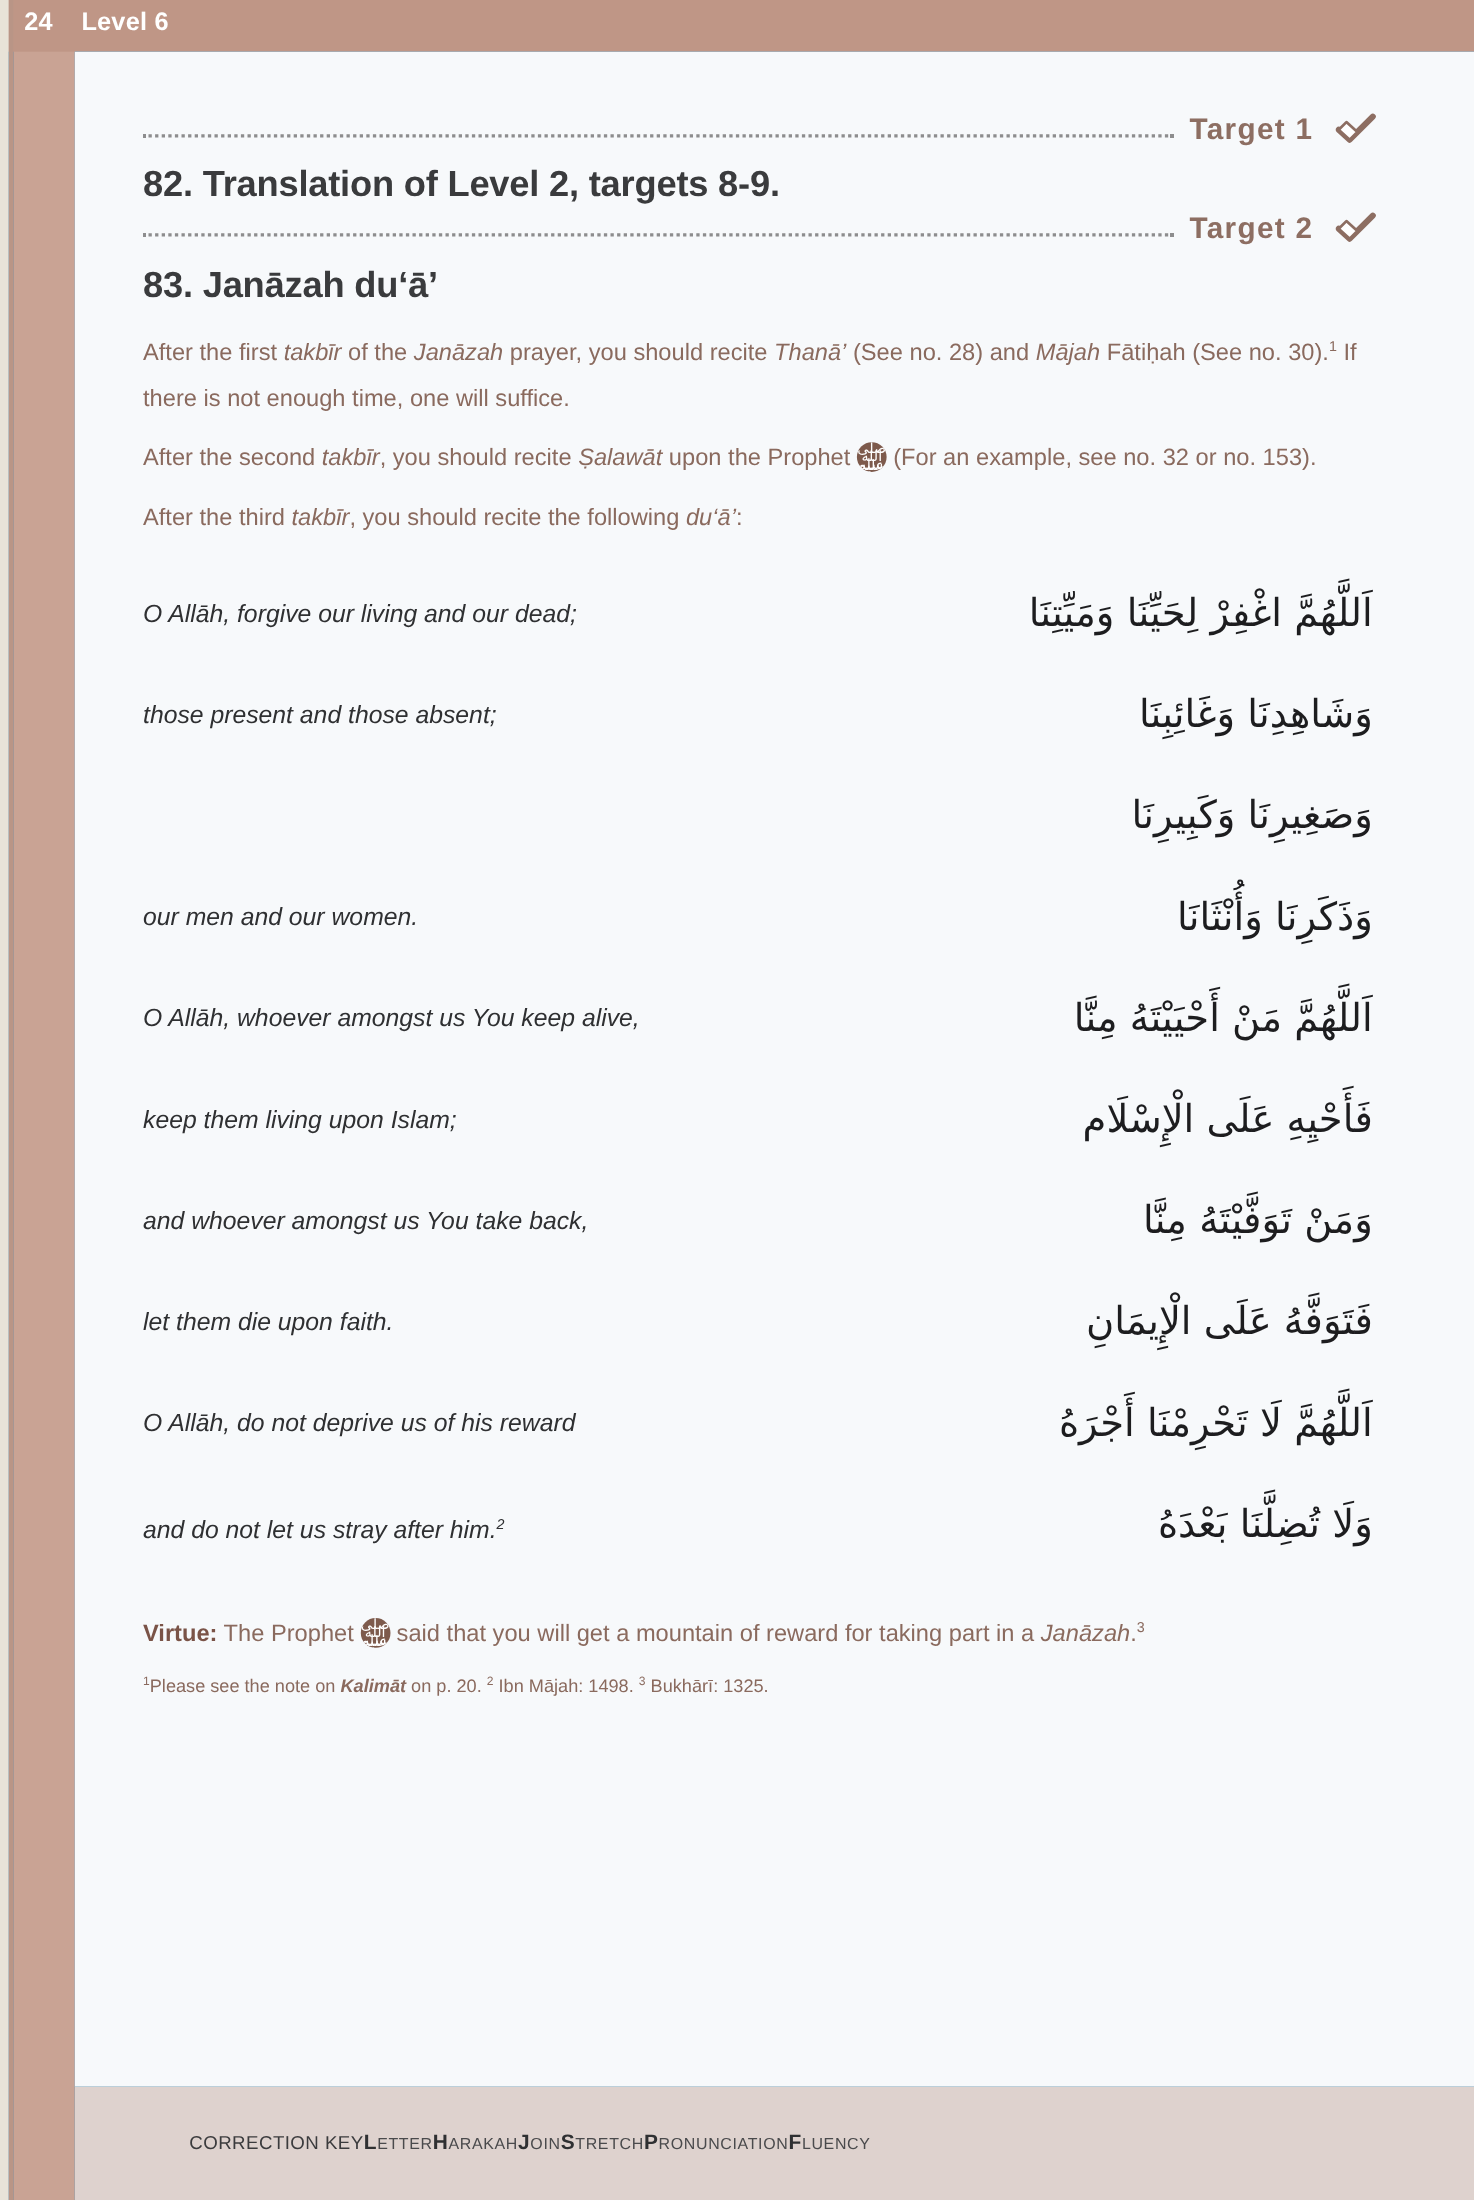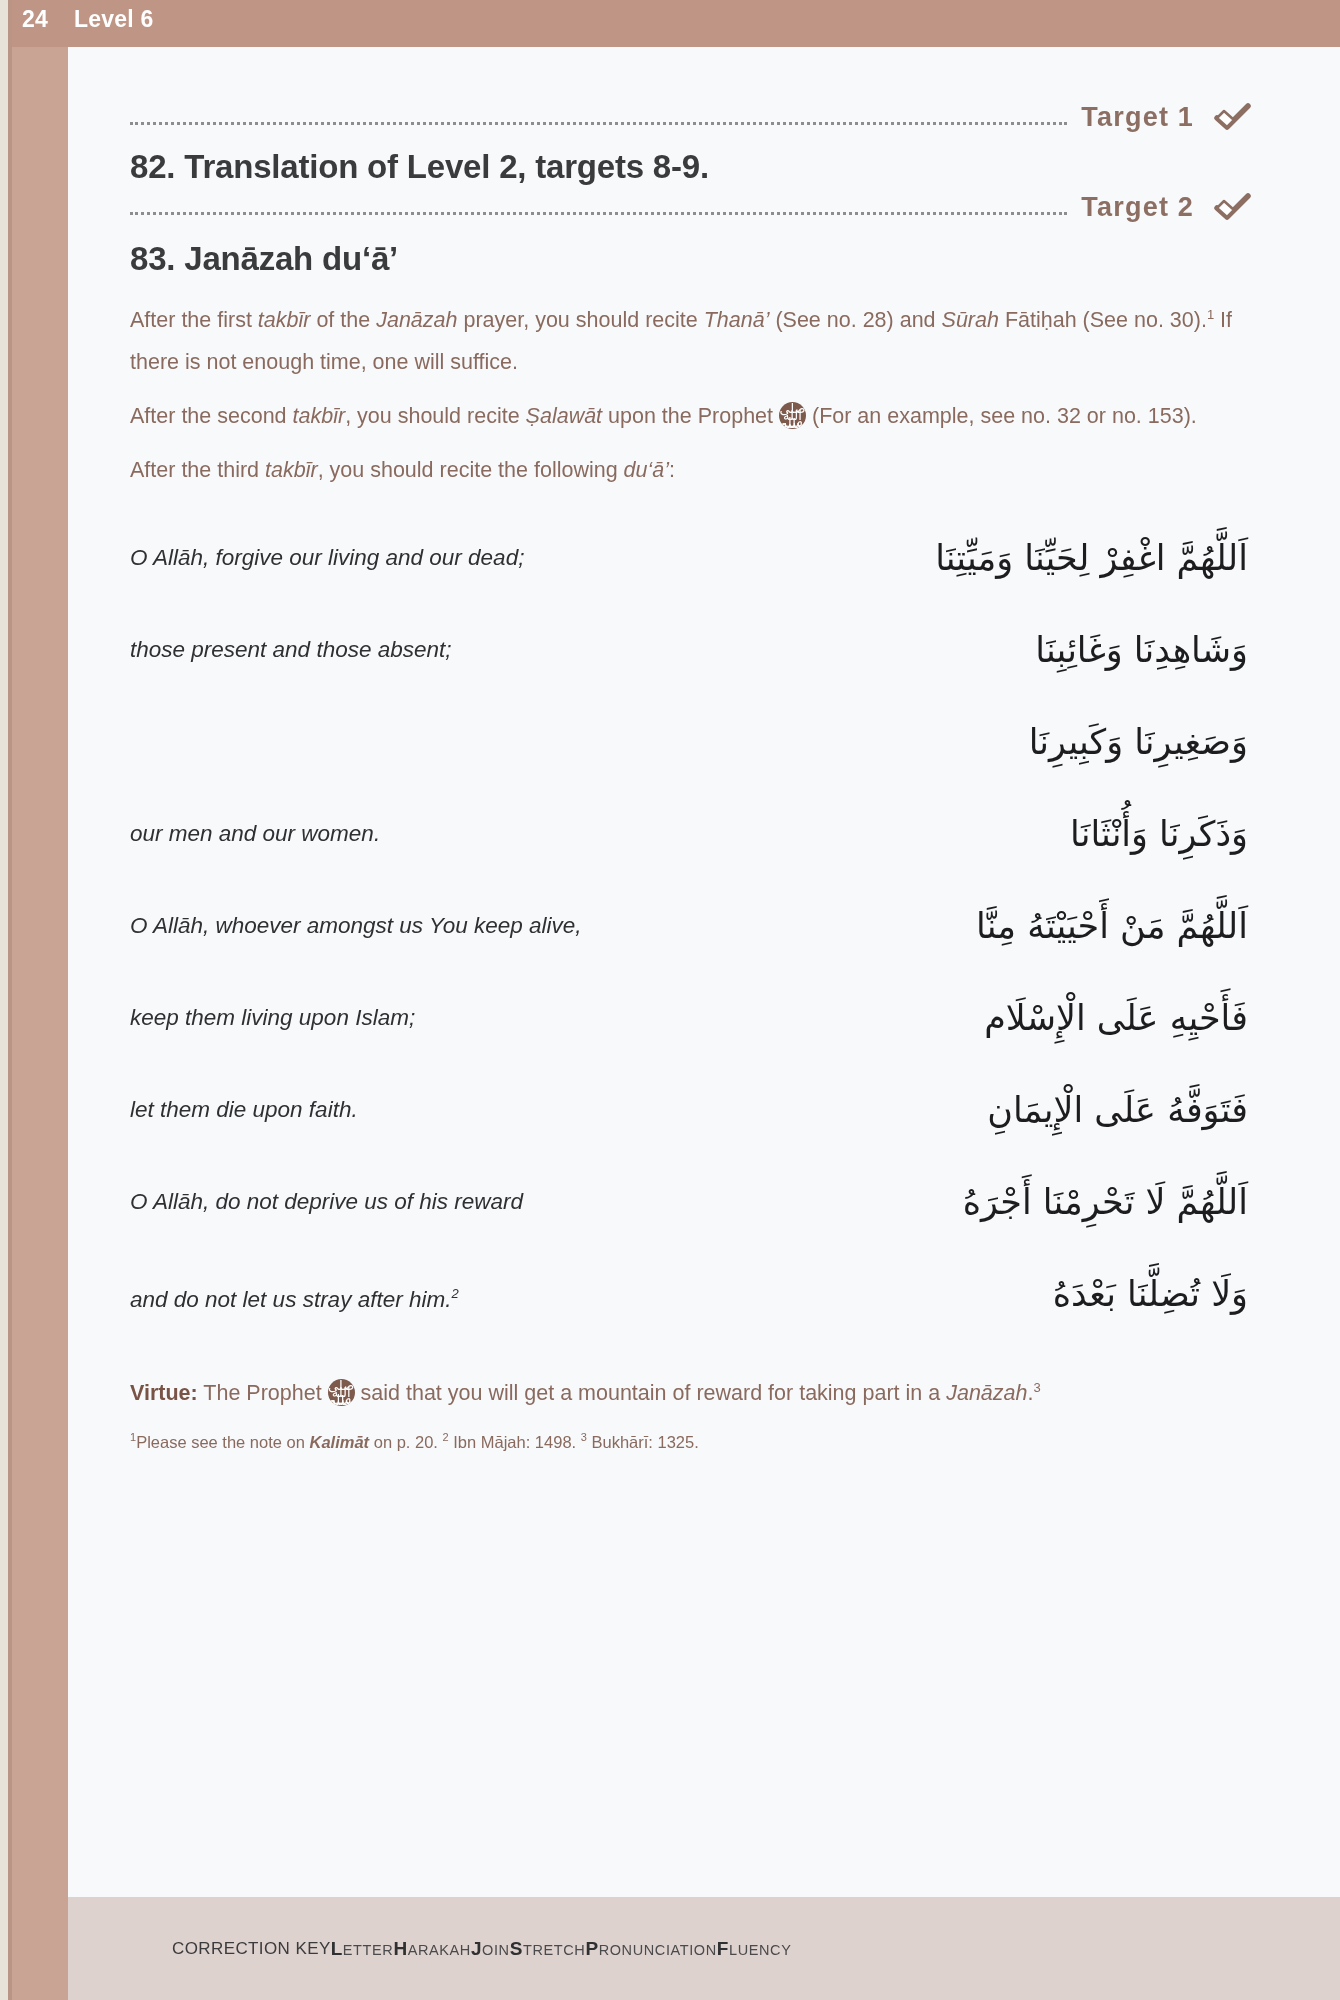--- a/index.html
+++ b/index.html
@@ -302,21 +302,21 @@
           <path d="M3 16 L13 25 L34 4" fill="none" stroke="#8d6e62" stroke-width="5.5" stroke-linecap="round" stroke-linejoin="round"></path>
           <path d="M3 16 L13 25 L20 18 L10 9 Z" fill="#ffffff" stroke="#8d6e62" stroke-width="2.5" stroke-linejoin="round"></path>
         </svg>
       </div>
 
       <div class="sec-heading sec-heading-2">
         <span>83.</span>
         <span>Janāzah du‘ā’</span>
       </div>
 
-      <p class="para"><span>After the first </span><i>takbīr</i><span> of the </span><i>Janāzah</i><span> prayer, you should recite </span><i>Thanā’</i><span> (See no. 28) and </span><i>Sūrah</i><span> Fātiḥah (See no. 30).</span><sup class="sup">1</sup><span> If there is not enough time, one will suffice.</span></p>
+      <p class="para"><span>After the first </span><i>takbīr</i><span> of the </span><i>Janāzah</i><span> prayer, you should recite </span><i>Thanā’</i><span> (See no. 28) and </span><i>Mājah</i><span> Fātiḥah (See no. 30).</span><sup class="sup">1</sup><span> If there is not enough time, one will suffice.</span></p>
 
       <p class="para"><span>After the second </span><i>takbīr</i><span>, you should recite </span><i>Ṣalawāt</i><span> upon the Prophet </span><span class="pbuh"><span class="l1">صلى</span><span class="l2">الله عليه</span><span class="l3">وسلم</span></span><span> (For an example, see no. 32 or no. 153).</span></p>
 
       <p class="para"><span>After the third </span><i>takbīr</i><span>, you should recite the following </span><i>du‘ā’</i><span>:</span></p>
 
       <div class="dua">
         <div class="dua-row">
           <div class="dua-en">O Allāh, forgive our living and our dead;</div>
           <div class="dua-ar">اَللَّهُمَّ اغْفِرْ لِحَيِّنَا وَمَيِّتِنَا</div>
         </div>
@@ -331,20 +331,24 @@
           <div class="dua-en">our men and our women.</div>
           <div class="dua-ar">وَذَكَرِنَا وَأُنْثَانَا</div>
         </div>
         <div class="dua-row">
           <div class="dua-en">O Allāh, whoever amongst us You keep alive,</div>
           <div class="dua-ar">اَللَّهُمَّ مَنْ أَحْيَيْتَهُ مِنَّا</div>
         </div>
         <div class="dua-row">
           <div class="dua-en">keep them living upon Islam;</div>
           <div class="dua-ar">فَأَحْيِهِ عَلَى الْإِسْلَام</div>
+        </div>
+        <div class="dua-row">
+          <div class="dua-en">and whoever amongst us You take back,</div>
+          <div class="dua-ar">وَمَنْ تَوَفَّيْتَهُ مِنَّا</div>
         </div>
         <div class="dua-row">
           <div class="dua-en">let them die upon faith.</div>
           <div class="dua-ar">فَتَوَفَّهُ عَلَى الْإِيمَانِ</div>
         </div>
         <div class="dua-row">
           <div class="dua-en">O Allāh, do not deprive us of his reward</div>
           <div class="dua-ar">اَللَّهُمَّ لَا تَحْرِمْنَا أَجْرَهُ</div>
         </div>
         <div class="dua-row">

